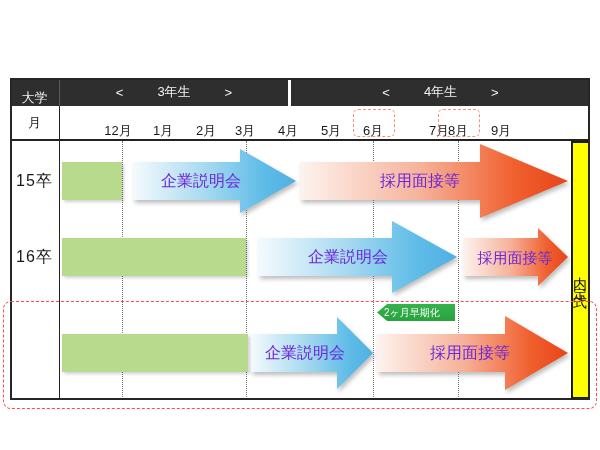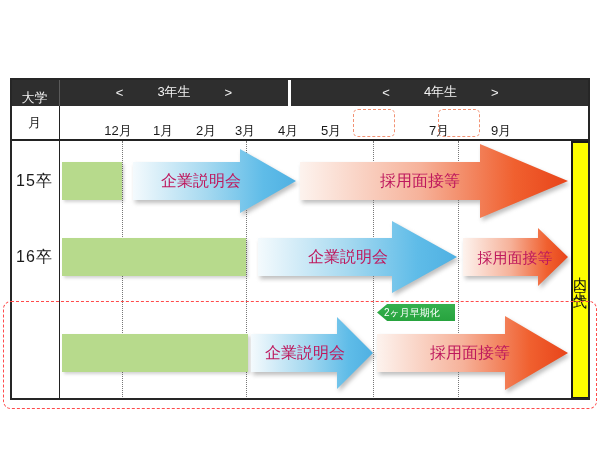--- a/index.html
+++ b/index.html
@@ -20,21 +20,21 @@
   .mlabel{top:106px;height:50px;width:42px;}
   .monthname{left:10px;top:106px;width:49px;height:33px;}
   .hdr-line{left:10px;top:139px;width:580px;height:2px;background:#222;}
   .leftcol-line{left:59px;top:106px;width:1px;height:293px;background:#222;}
   
   .dotline{top:141px;height:258px;width:0;border-left:1px dotted #777;}
   .hibox{top:109px;width:40px;height:26px;border:1.4px dashed #f29274;border-radius:5px;}
   
   .gbar{background:#b7da8c;box-shadow:2px 2px 3px rgba(0,0,0,0.18);}
   .arrow{filter:drop-shadow(2px 3px 2px rgba(110,110,110,0.45));}
-  .alabel{font-size:16px;text-align:center;color:#be185d;line-height:18px;}
+  .alabel{font-size:16px;text-align:center;color:#6d28d9;line-height:18px;}
   .alabel.small{font-size:15px;}
   .rlabel{left:10px;width:49px;text-align:center;font-size:16px;letter-spacing:1px;line-height:16px;}
   .rlabel.blue{color:#4d7c0f;padding-left:48px;}
   .badge{left:377px;top:304px;width:78px;height:17px;
          background:linear-gradient(#36b14e,#27a33e);
          clip-path:polygon(13% 0,100% 0,100% 100%,13% 100%,0 50%);
          display:flex;align-items:center;justify-content:flex-start;
          color:#fff;font-size:10px;padding-left:7px;box-sizing:border-box;}
   
   .ybar{left:571px;top:141px;width:19px;height:258px;background:#ffff00;
@@ -86,21 +86,23 @@
     <span>&gt;</span>
   </div>
 
   <div class="abs mcell monthname">月</div>
   <div class="abs mcell mlabel" style="left:97px">12月</div>
   <div class="abs mcell mlabel" style="left:142px">1月</div>
   <div class="abs mcell mlabel" style="left:185px">2月</div>
   <div class="abs mcell mlabel" style="left:224px">3月</div>
   <div class="abs mcell mlabel" style="left:267px">4月</div>
   <div class="abs mcell mlabel" style="left:310px">5月</div>
+  <div class="abs mcell mlabel" style="left:352px">6月</div>
   <div class="abs mcell mlabel" style="left:418px">7月</div>
+  <div class="abs mcell mlabel" style="left:437px">8月</div>
   <div class="abs mcell mlabel" style="left:480px">9月</div>
   <div class="abs hibox" style="left:353px"></div>
   <div class="abs hibox" style="left:438px"></div>
   <div class="abs hdr-line"></div>
   <div class="abs leftcol-line"></div>
 
   <div class="abs dotline" style="left:122px"></div>
   <div class="abs dotline" style="left:246px"></div>
   <div class="abs dotline" style="left:373px"></div>
   <div class="abs dotline" style="left:458px"></div>

